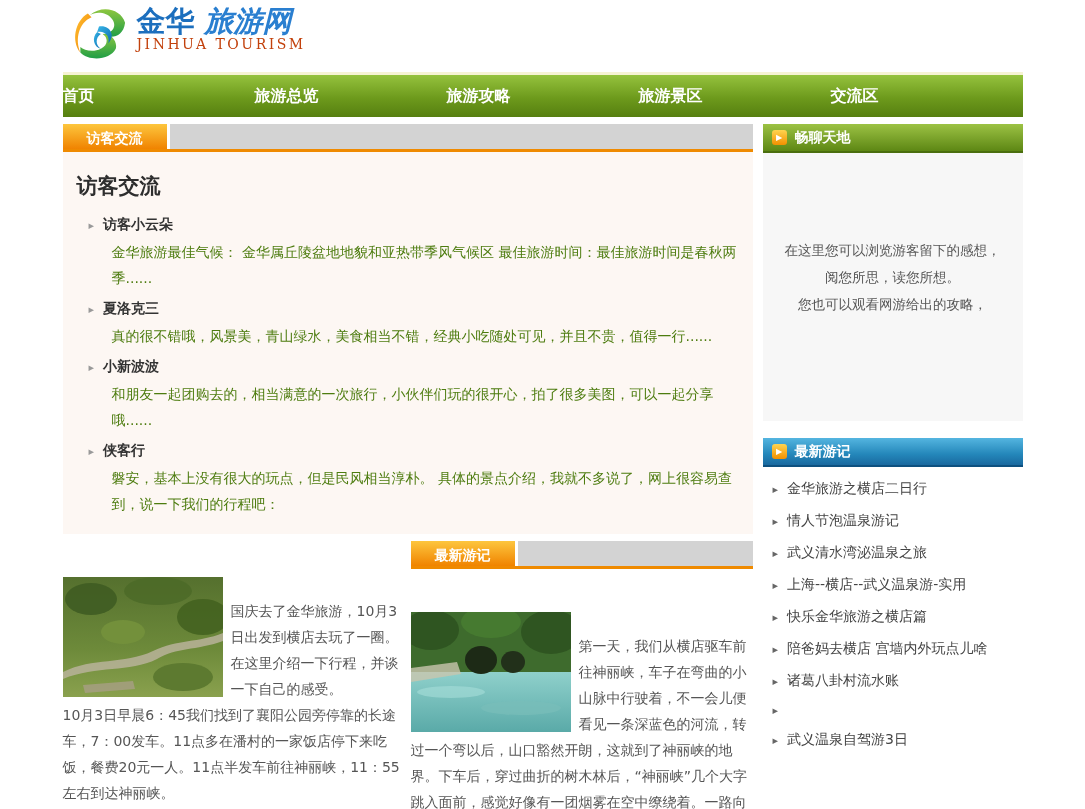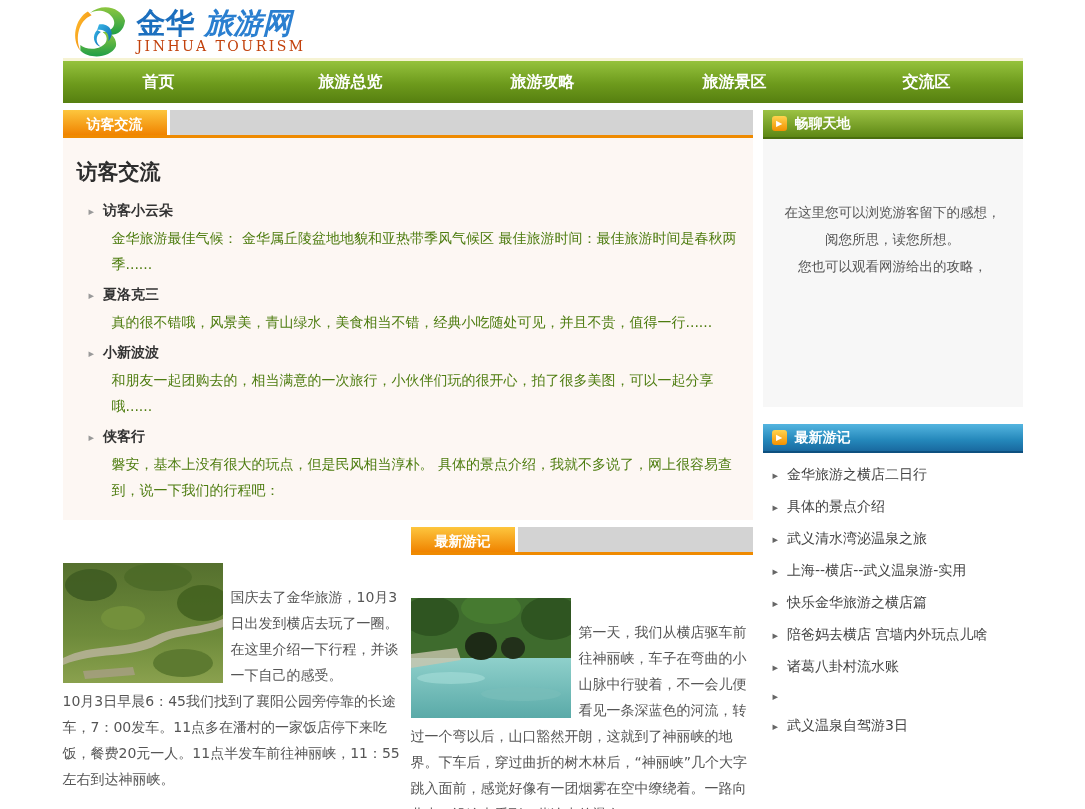--- a/index.html
+++ b/index.html
@@ -5,30 +5,30 @@
   * { box-sizing: border-box; }
   html, body { margin:0; padding:0; }
   body {
     width:1085px; height:809px; background:#ffffff;
     font-family:"DejaVu Sans","Liberation Sans",sans-serif;
     color:#333; overflow:hidden;
   }
   .container { width:960px; margin:0 auto; }
 
   
-  .site-header { height:58px; display:flex; align-items:center; padding:6px 0 2px 8px; }
+  .site-header { height:72px; display:flex; padding:6px 0 2px 8px; }
   .logo-mark { width:56px; height:54px; margin-right:10px; }
   .logo-text .cn { font-size:29px; font-weight:bold; color:#1c6fbe; line-height:30px; }
   .logo-text .cn .cn2 { font-style:italic; color:#2a7fd0; }
   .logo-text .en { font-family:"DejaVu Serif","Liberation Serif",serif; font-size:14px; letter-spacing:2.5px; color:#c2410c; }
   .cream-strip { height:3px; background:#f6f3d3; }
 
   
   .main-nav { height:42px; display:flex; background:linear-gradient(180deg,#95c23d 0%,#6d9a1c 55%,#567f10 100%); }
-  .nav-item { flex:1; text-align:center; line-height:42px; color:#fff; font-size:16px; font-weight:bold; cursor:pointer; }
+  .nav-item { flex:1; text-align:left; line-height:42px; color:#fff; font-size:16px; font-weight:bold; cursor:pointer; }
 
   
   .tab-row { height:28px; display:flex; border-bottom:3px solid #ef8a00; margin-top:7px; }
   .tab { background:linear-gradient(180deg,#fdc63e,#f08300); color:#fff; font-weight:bold; font-size:14px; padding:0 24px; line-height:28px; white-space:nowrap; cursor:pointer; }
   .tab-bar-rest { flex:1; background:#d3d3d3; margin-left:3px; }
 
   
   .content-row { display:flex; gap:10px; }
   .main-col { width:690px; }
   .sidebar { width:260px; }
@@ -46,21 +46,21 @@
   .col-mid  { width:342px; }
   .article-body { margin-top:12px; font-size:14px; color:#555; line-height:26px; white-space:pre-line; }
   .photo { float:left; width:160px; height:120px; margin:5px 8px 2px 0; }
   .article-clear::after { content:""; display:block; clear:both; }
 
   
   .side-panel-header { height:29px; display:flex; align-items:center; padding-left:9px; gap:8px; color:#fff; font-weight:bold; font-size:14px; }
   .green-hdr { background:linear-gradient(180deg,#9cc244,#5d8714); border-bottom:2px solid #4a6e0e; }
   .blue-hdr  { background:linear-gradient(180deg,#54b5e0 0%,#2487ba 60%,#19699f 100%); border-bottom:2px solid #0d507f; }
   .arrow-badge { width:15px; height:15px; border-radius:3px; background:linear-gradient(180deg,#ffd44f,#f29000); color:#fff; font-size:8px; line-height:15px; text-align:center; flex:0 0 15px; }
-  .chat-body { background:#f7f7f7; height:268px; padding-top:60px; text-align:center; font-size:13.5px; color:#555; line-height:27px; }
+  .chat-body { background:#f7f7f7; height:268px; padding-top:84px; text-align:center; font-size:13.5px; color:#555; line-height:27px; }
   .latest-panel { margin-top:17px; }
   .latest-list { padding-top:6px; }
   .latest-item { display:flex; align-items:center; padding:7px 4px; font-size:14px; color:#444; cursor:pointer; }
   .latest-item .bullet { margin:0 9px 0 6px; color:#666; }
 </style>
 </head>
 <body>
 
 <div class="container">
 
@@ -226,21 +226,21 @@
           <span class="arrow-badge">▶</span>
           <span>最新游记</span>
         </div>
         <div class="latest-list">
           <div class="latest-item">
             <span class="bullet">▸</span>
             <span>金华旅游之横店二日行</span>
           </div>
           <div class="latest-item">
             <span class="bullet">▸</span>
-            <span>具体的景点介绍</span>
+            <span>情人节泡温泉游记</span>
           </div>
           <div class="latest-item">
             <span class="bullet">▸</span>
             <span>武义清水湾泌温泉之旅</span>
           </div>
           <div class="latest-item">
             <span class="bullet">▸</span>
             <span>上海--横店--武义温泉游-实用</span>
           </div>
           <div class="latest-item">

